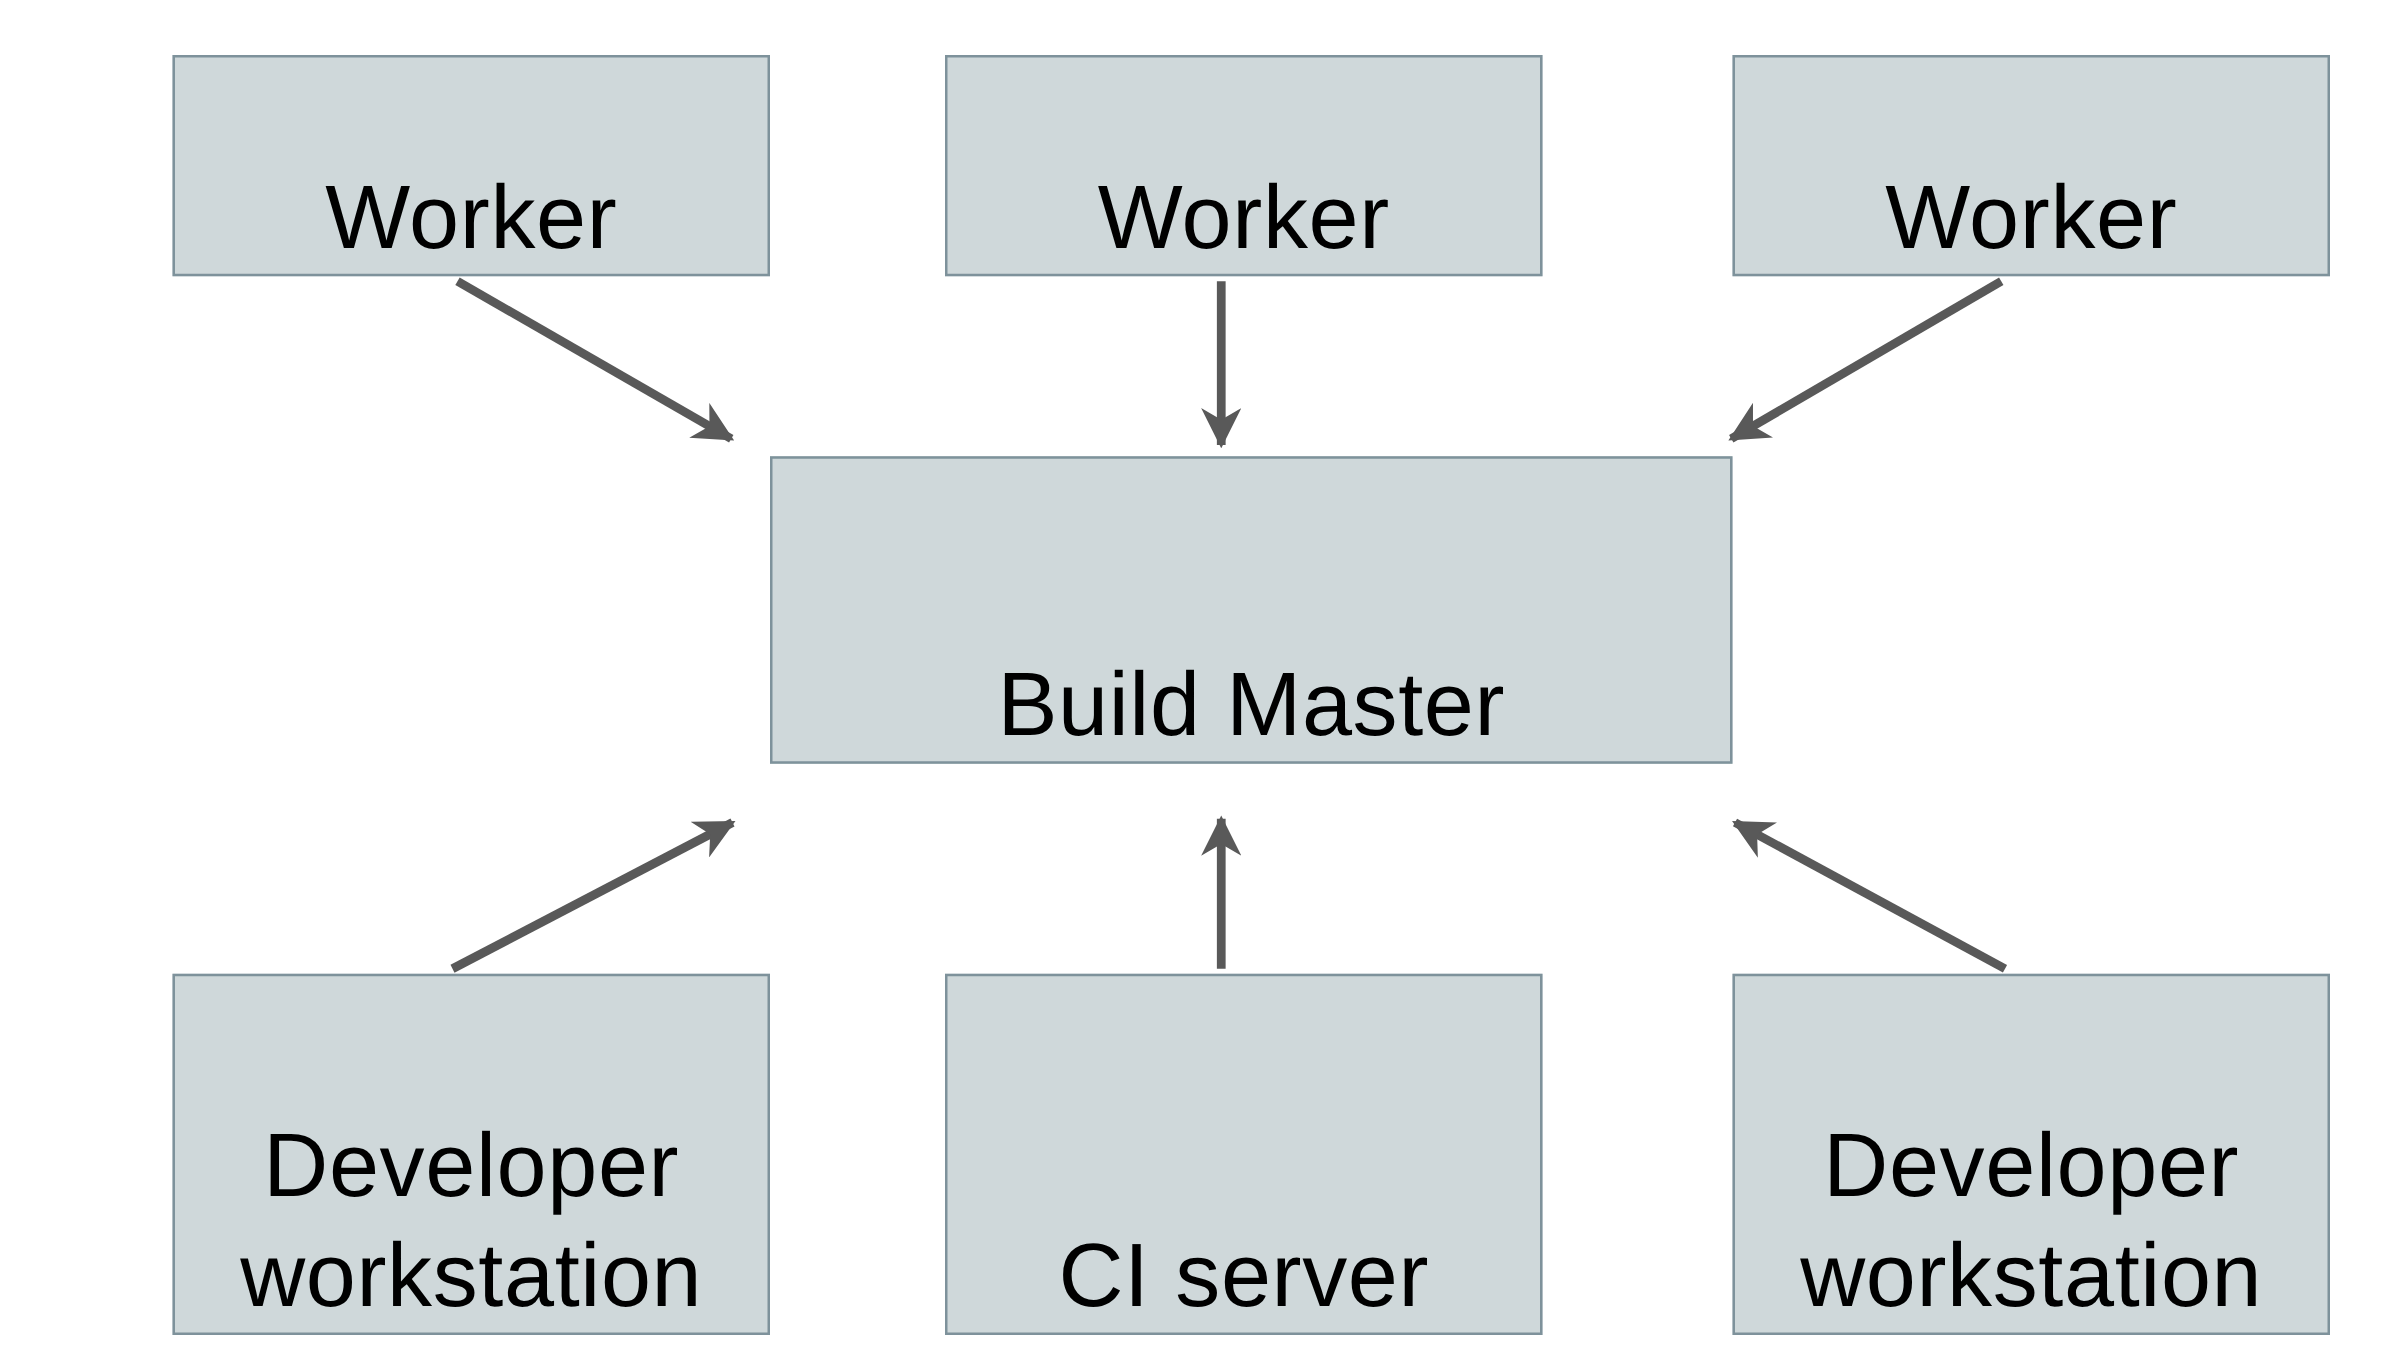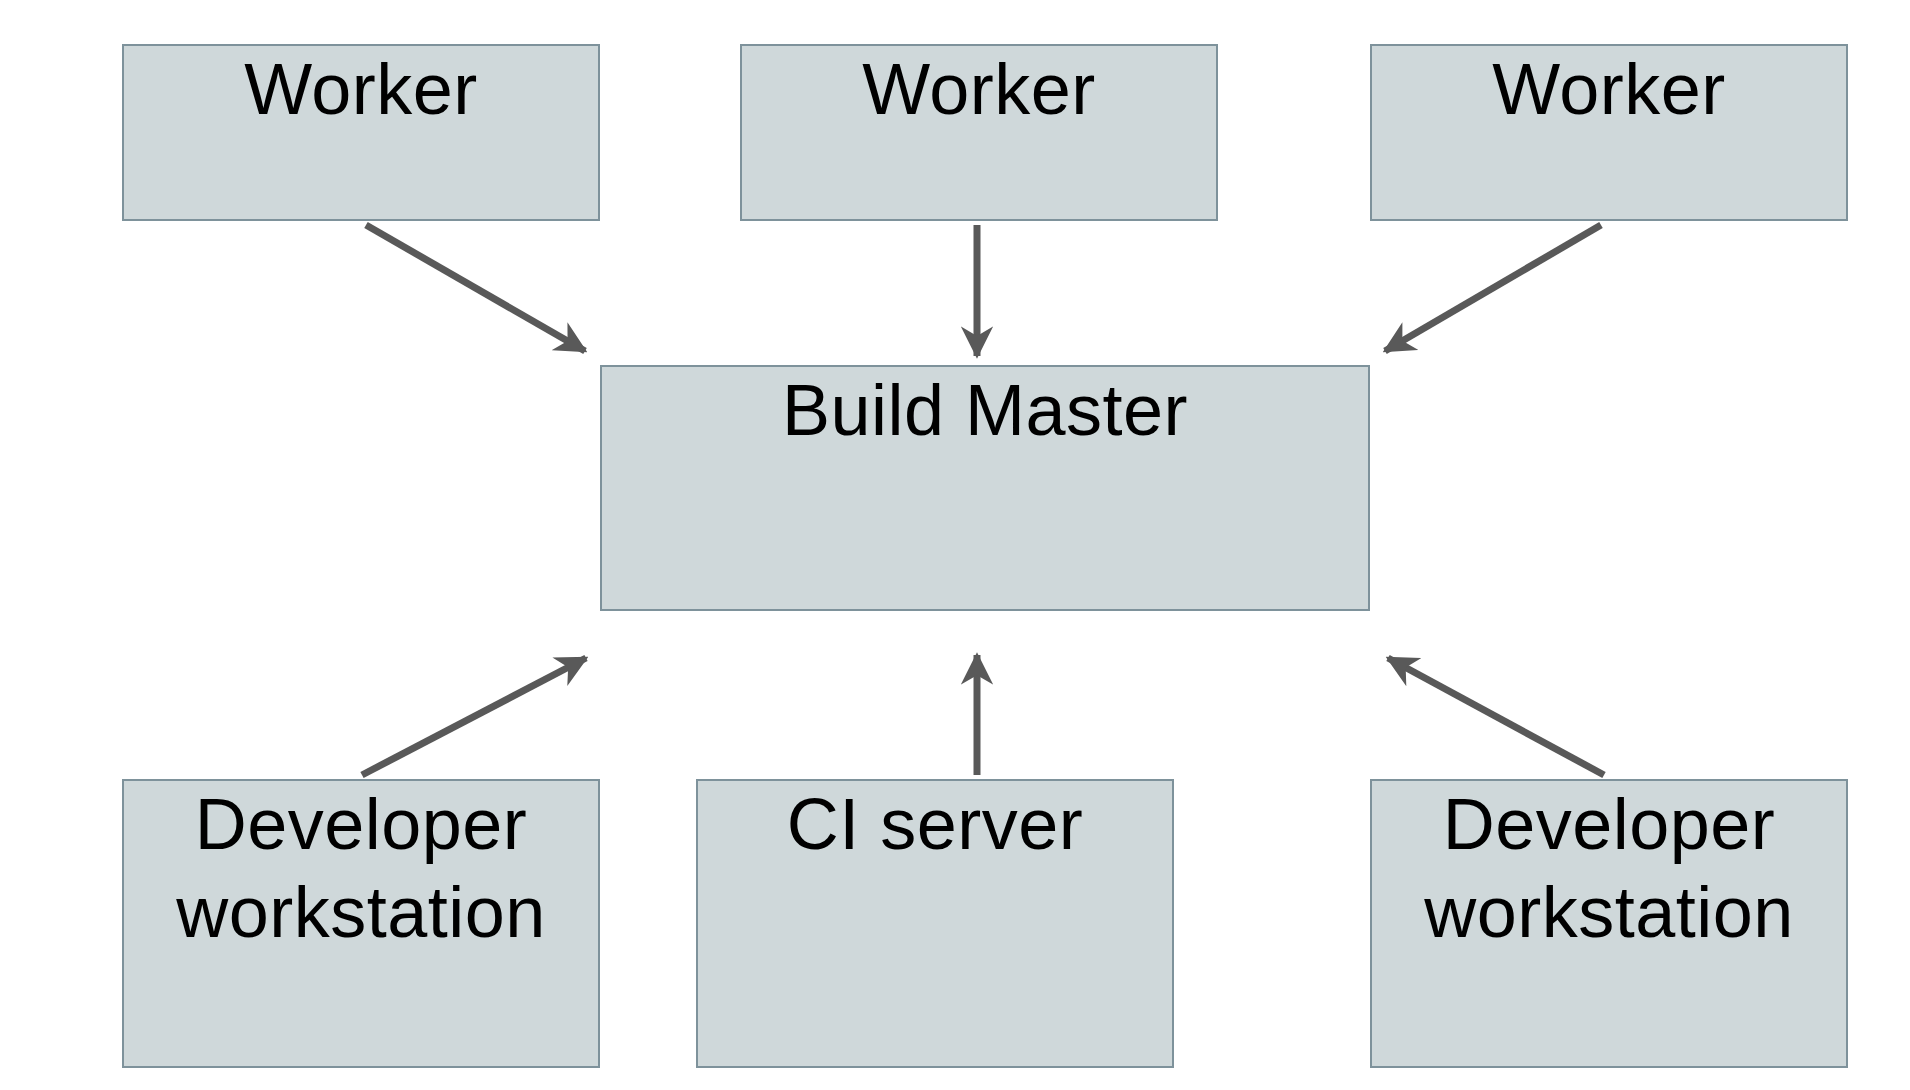--- a/index.html
+++ b/index.html
@@ -22,24 +22,25 @@
     width: 1910px;
     height: 1090px;
     pointer-events: none;
   }
   .node {
     position: absolute;
     box-sizing: border-box;
     background: var(--node-fill, #cfd8da);
     border: 2px solid var(--node-border, #7e929b);
     display: flex;
-    align-items: flex-start;
+    align-items: flex-end;
     justify-content: center;
     text-align: center;
     padding: 0 18px;
+    margin-left: 16px;
   }
   .node .label {
     font-size: 72px;
     line-height: 1.22;
     color: var(--text-color, #000000);
     letter-spacing: 0.5px;
   }
 </style>
 </head>
 <body>
@@ -74,21 +75,21 @@
   </div>
 
   <div class="node" style="left: 600px; top: 365px; width: 770px; height: 246px;">
     <span class="label">Build Master</span>
   </div>
 
   <div class="node" style="left: 122px; top: 779px; width: 478px; height: 289px;">
     <span class="label">Developer workstation</span>
   </div>
 
-  <div class="node" style="left: 696px; top: 779px; width: 478px; height: 289px;">
+  <div class="node" style="left: 740px; top: 779px; width: 478px; height: 289px;">
     <span class="label">CI server</span>
   </div>
 
   <div class="node" style="left: 1370px; top: 779px; width: 478px; height: 289px;">
     <span class="label">Developer workstation</span>
   </div>
 
 </div>
 
 </body></html>

